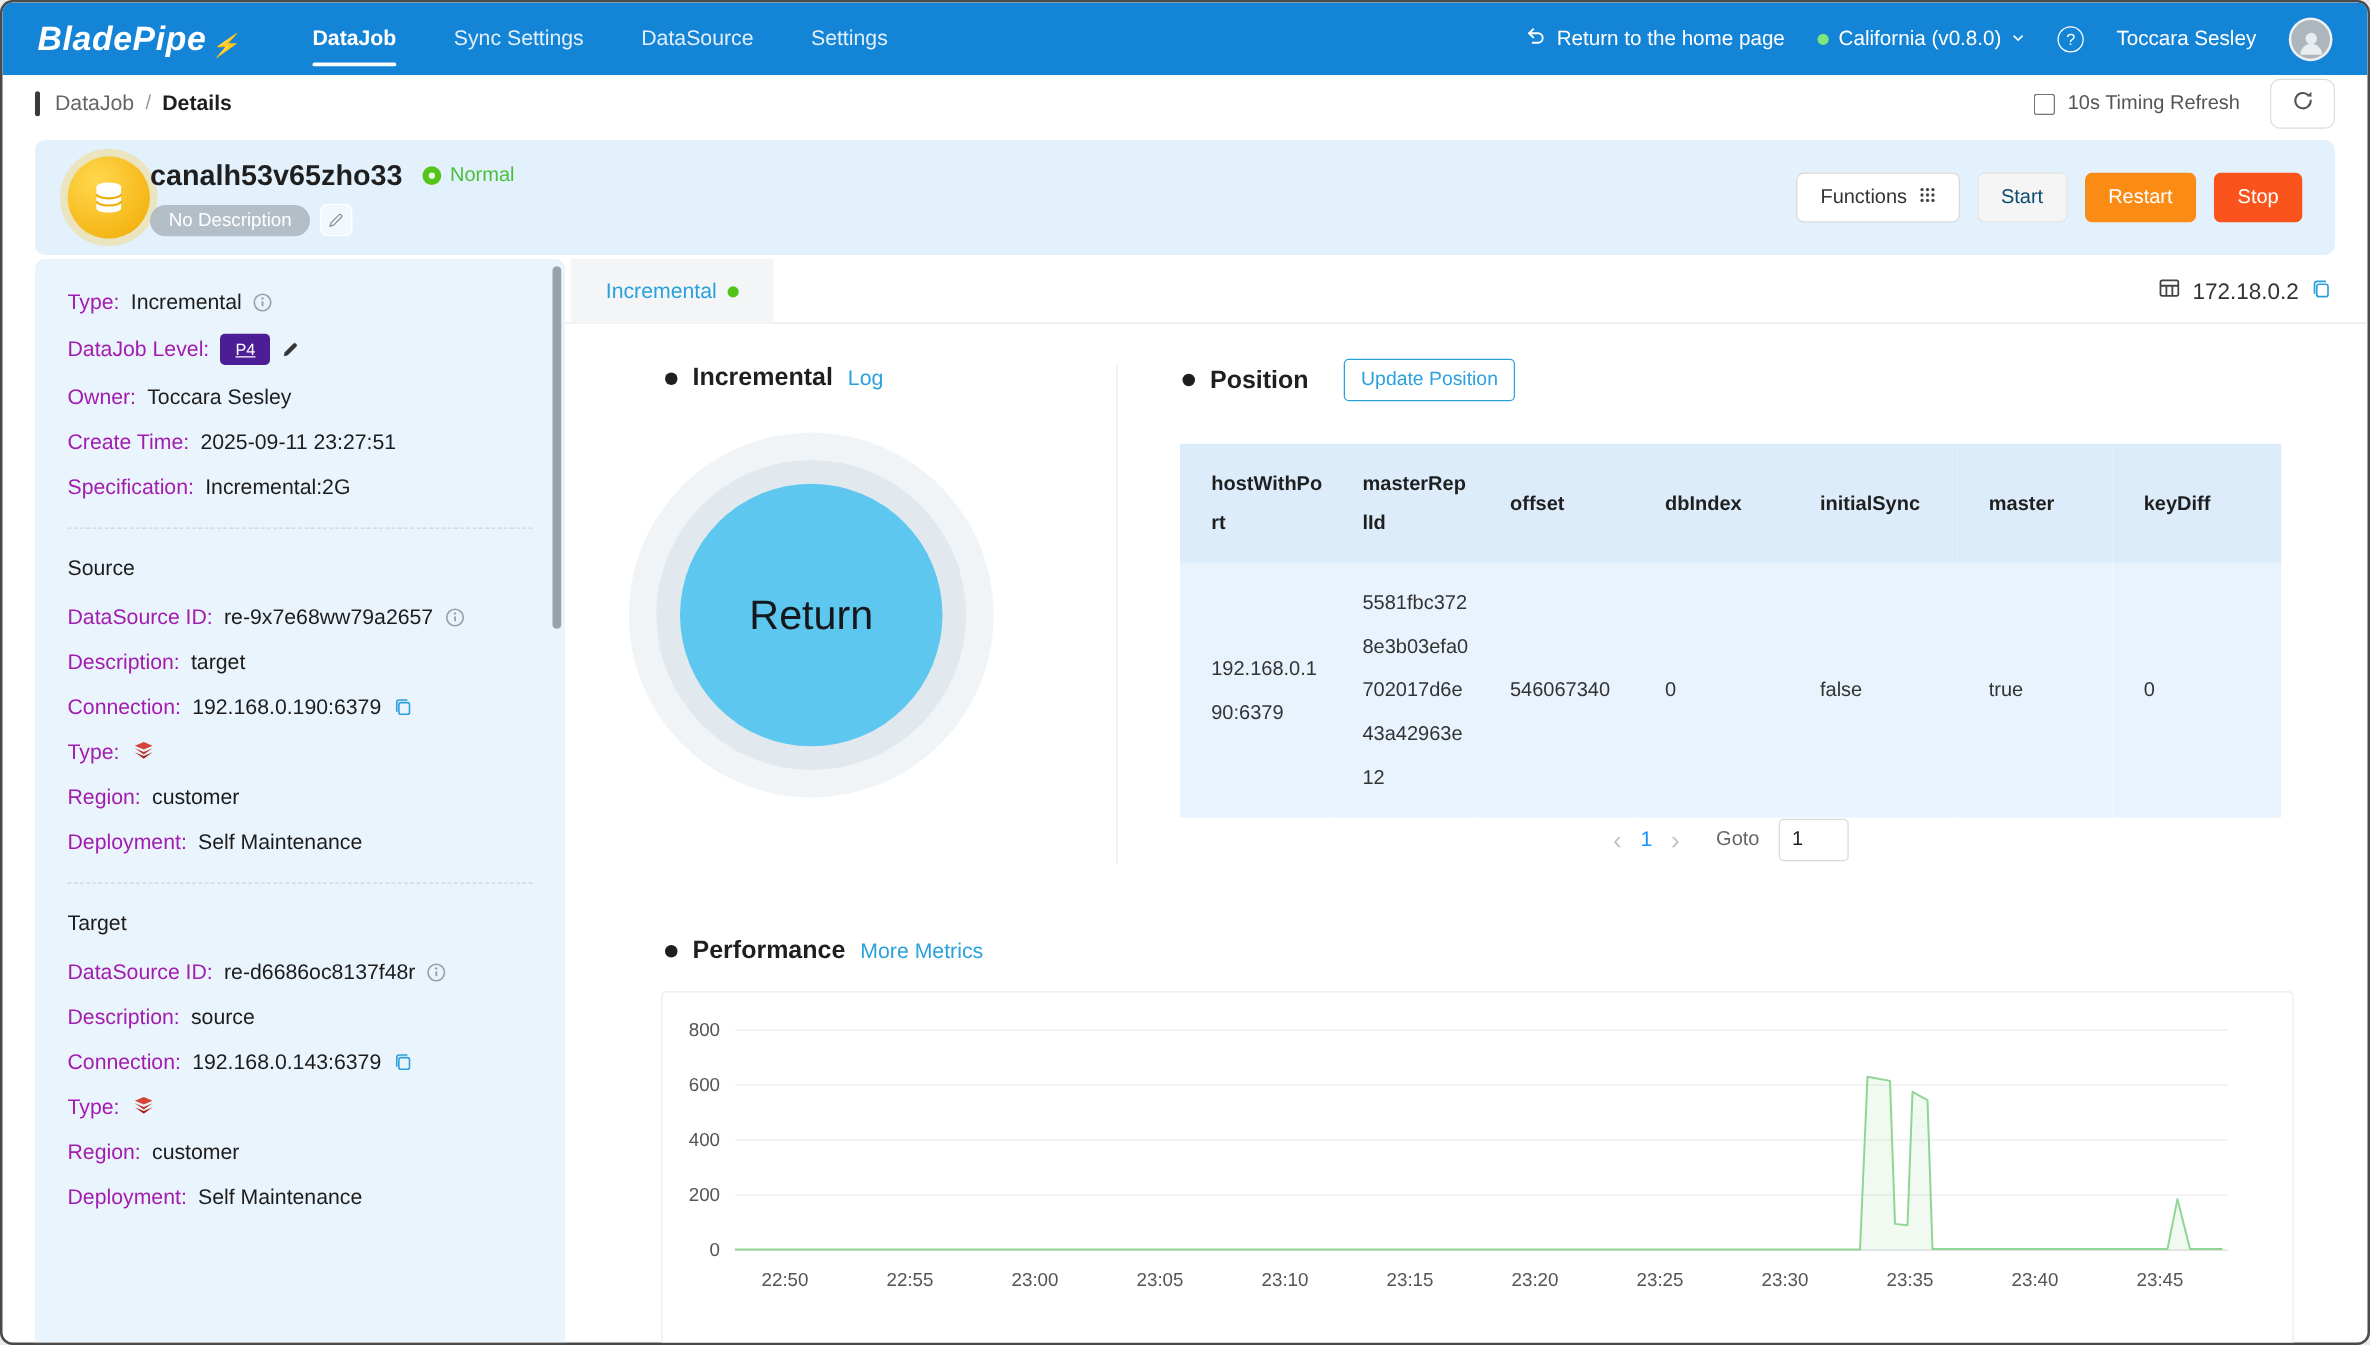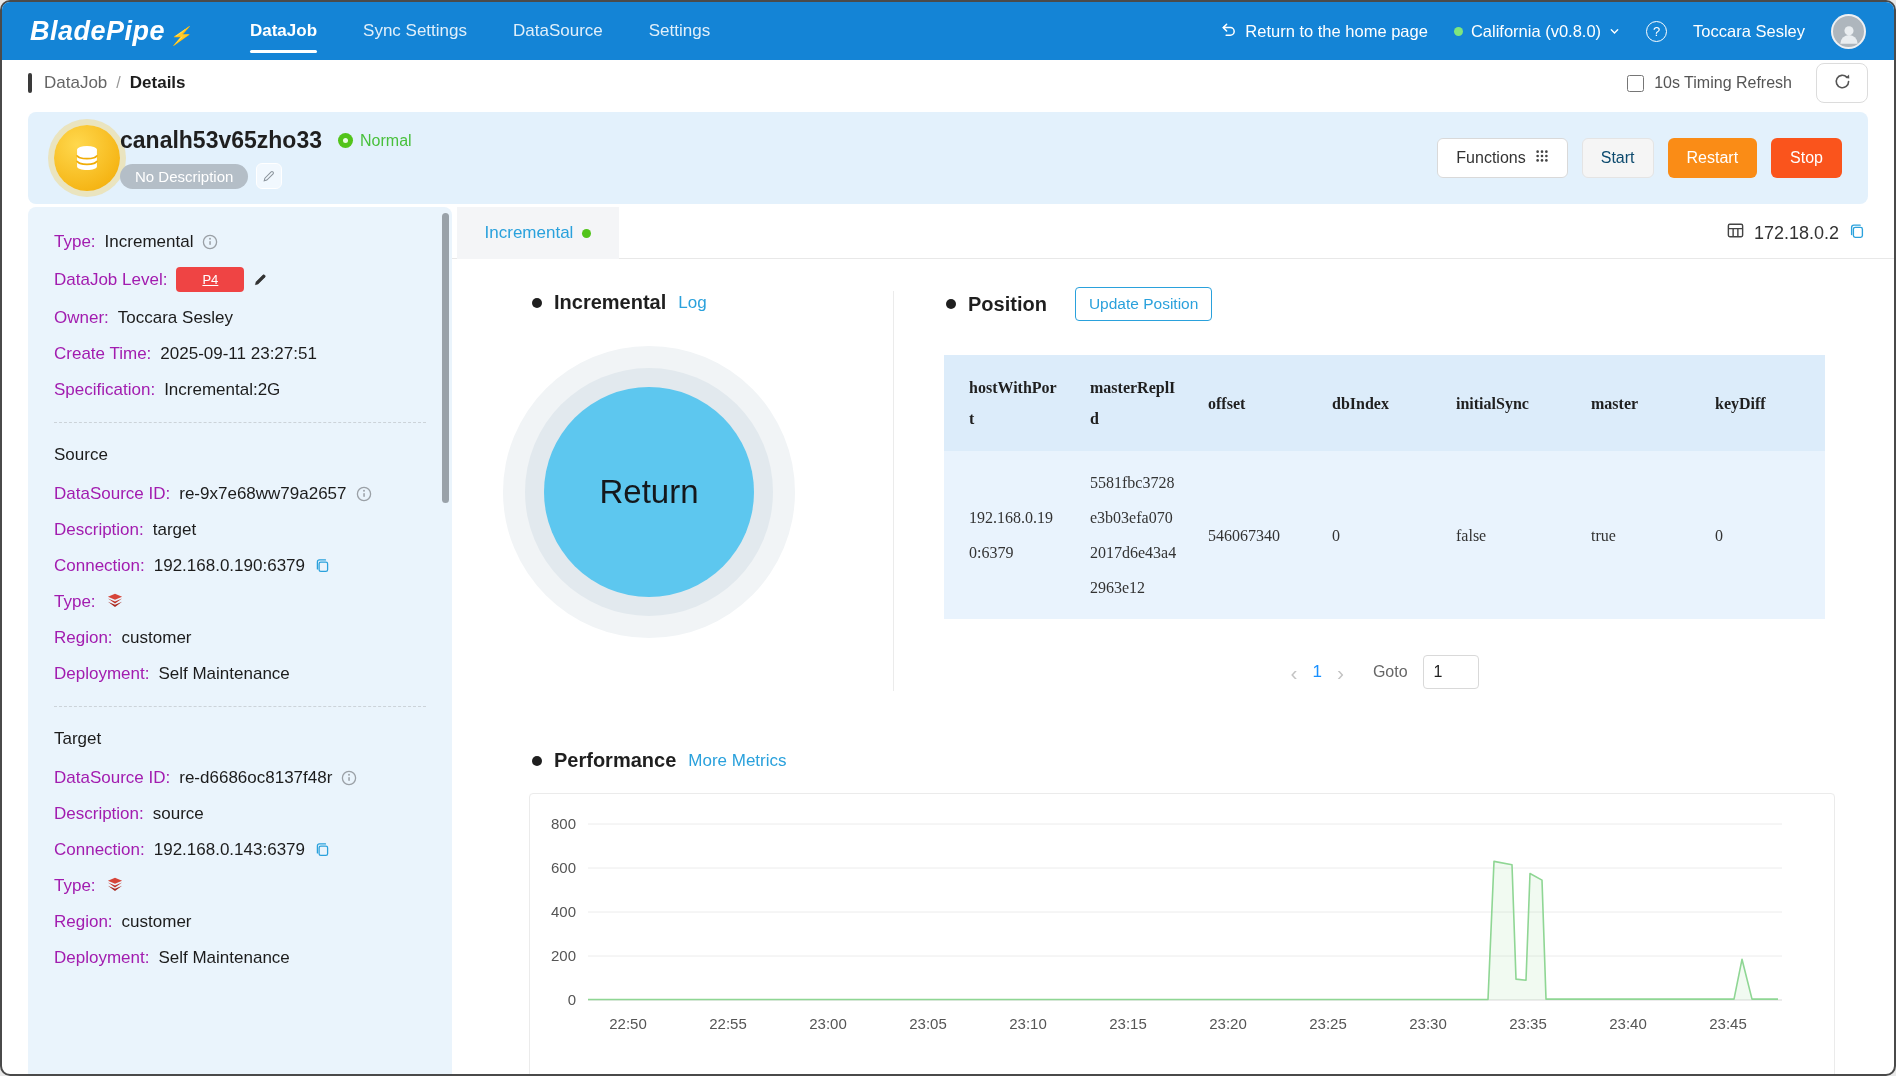--- a/index.html
+++ b/index.html
@@ -56,21 +56,21 @@
   .btn-stop { background: #fa541c; color: #fff; }
 
   
   .sidebar { position: absolute; left: 26px; top: 205px; width: 424px; height: calc(100% - 205px); background: #eaf4fc; border-radius: 8px 8px 0 0; padding: 24px 26px; overflow: hidden; }
   .sb-scrollthumb { position: absolute; right: 3px; top: 6px; width: 7px; height: 290px; border-radius: 4px; background: #9aa2a9; }
   .s-row { display: flex; align-items: center; margin-bottom: 15px; font-size: 17px; line-height: 21px; }
   .s-label { color: #a21caf; }
   .s-value { color: #1c1c1c; margin-left: 9px; }
   .s-divider { border-top: 1px dashed #ccd3d9; margin: 22px 0; }
   .s-title { font-size: 17px; color: #1c1c1c; font-weight: 500; margin-bottom: 18px; }
-  .lvl-badge { background: #ef4444; color: #fff; font-size: 13px; padding: 2px 26px; border-radius: 4px; margin-left: 9px; text-decoration: underline; }
+  .lvl-badge { background: #4c1d95; color: #fff; font-size: 13px; padding: 2px 12px; border-radius: 4px; margin-left: 9px; text-decoration: underline; }
   .icon-gap { margin-left: 9px; display: inline-flex; align-items: center; }
 
   
   .main { position: absolute; left: 450px; right: 0; top: 205px; bottom: 0; }
   .tab-row { position: absolute; left: 0; right: 0; top: 0; height: 52px; border-bottom: 1px solid #e8e8e8; }
   .tab { position: absolute; left: 5px; top: 0; width: 162px; height: 52px; background: #f4f5f7; display: flex; align-items: center; justify-content: center; gap: 9px; font-size: 17px; color: #2aa1dc; cursor: pointer; }
   .tab-dot { width: 9px; height: 9px; border-radius: 50%; background: #52c41a; }
   .host-info { position: absolute; right: 28px; top: 0; height: 52px; display: flex; align-items: center; gap: 9px; font-size: 18px; color: #333; }
 
   .sec-head { position: absolute; display: flex; align-items: center; gap: 12px; }
@@ -80,21 +80,21 @@
 
   .v-divider { position: absolute; left: 441px; top: 84px; height: 400px; width: 1px; background: #ebebeb; }
 
   .ring-outer { position: absolute; left: 51px; top: 139px; width: 292px; height: 292px; border-radius: 50%; background: #f1f4f6; display: flex; align-items: center; justify-content: center; }
   .ring-mid { width: 248px; height: 248px; border-radius: 50%; background: #e2e9ee; display: flex; align-items: center; justify-content: center; }
   .ring-inner { width: 210px; height: 210px; border-radius: 50%; background: #5dc7ef; display: flex; align-items: center; justify-content: center; }
   .running-text { font-size: 33px; color: #14181c; font-weight: 500; }
 
   .upd-btn { height: 34px; padding: 0 13px; background: #fff; border: 1px solid #2aa1dc; color: #2aa1dc; font-size: 15.5px; border-radius: 4px; cursor: pointer; font-family: inherit; }
 
-  .pos-table { position: absolute; left: 492px; top: 148px; width: 881px; border-collapse: collapse; table-layout: fixed; font-size: 16px; font-family: Liberation Serif, serif; }
+  .pos-table { position: absolute; left: 492px; top: 148px; width: 881px; border-collapse: collapse; table-layout: fixed; font-size: 16px; }
   .pos-table th { background: #dcecfa; text-align: left; font-weight: bold; color: #1f1f1f; padding: 17px 6px 17px 25px; line-height: 31px; word-break: break-all; vertical-align: middle; }
   .pos-table td { background: #e9f3fd; color: #333; padding: 14px 6px 14px 25px; line-height: 35px; word-break: break-all; vertical-align: middle; }
 
   .pagination { position: absolute; left: 492px; top: 448px; width: 881px; display: flex; align-items: center; justify-content: center; gap: 15px; font-size: 17px; }
   .pg-arrow { color: #c3c3c3; font-size: 21px; cursor: pointer; line-height: 1; }
   .pg-current { color: #1890ff; cursor: pointer; }
   .pg-goto { color: #666; font-size: 16px; margin-left: 14px; }
   .goto-input { width: 56px; height: 34px; border: 1px solid #d9d9d9; border-radius: 4px; padding: 0 10px; font-size: 16px; font-family: inherit; color: #1f1f1f; }
 
   .chart-card { position: absolute; left: 77px; top: 586px; width: 1306px; height: 310px; border: 1px solid #ebebeb; border-radius: 4px; background: #fff; }

